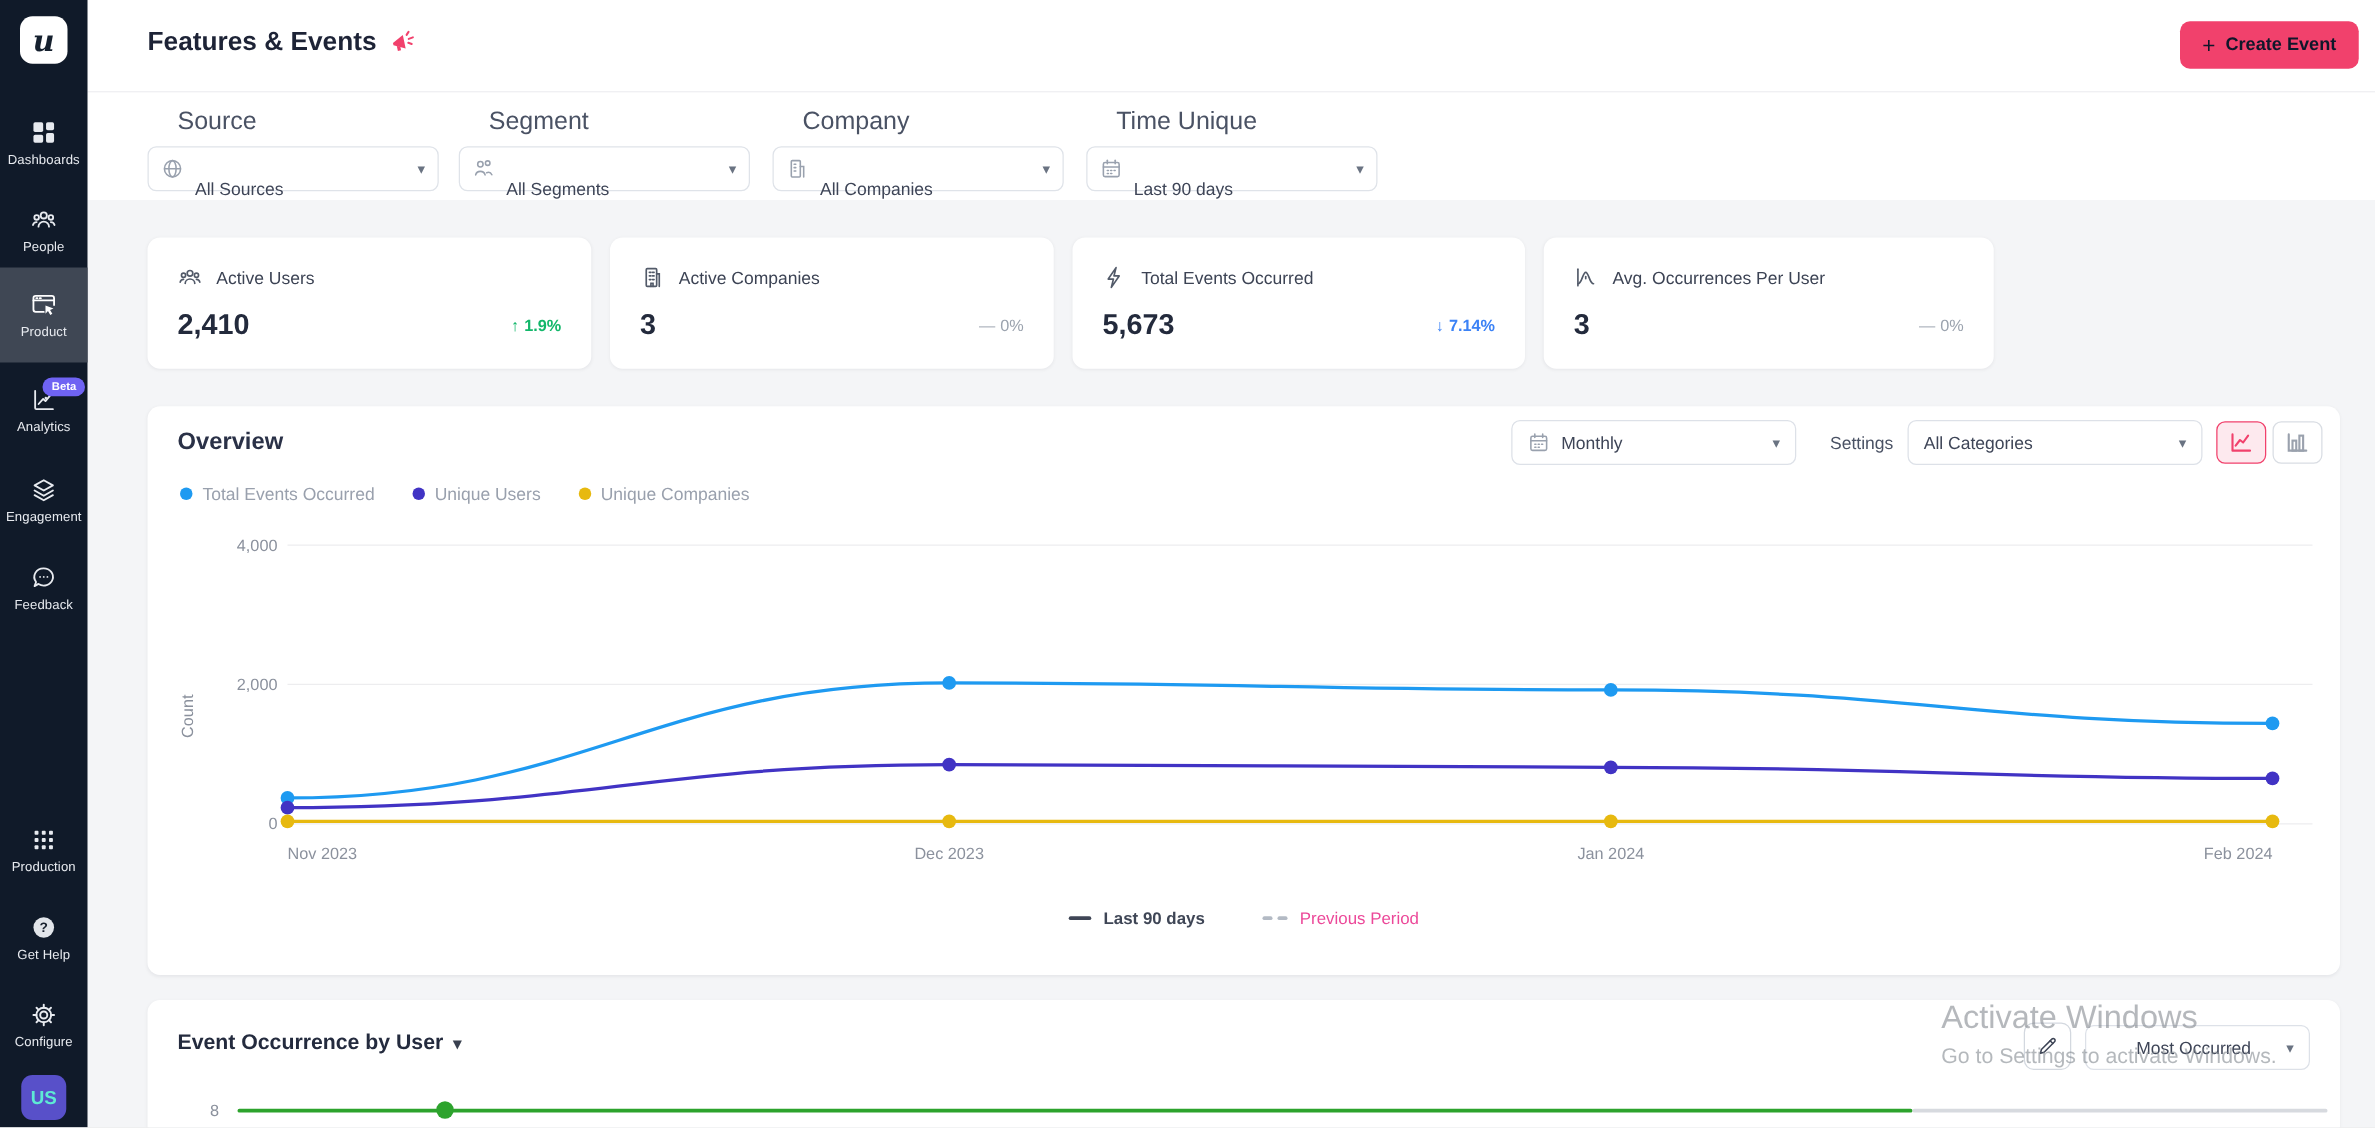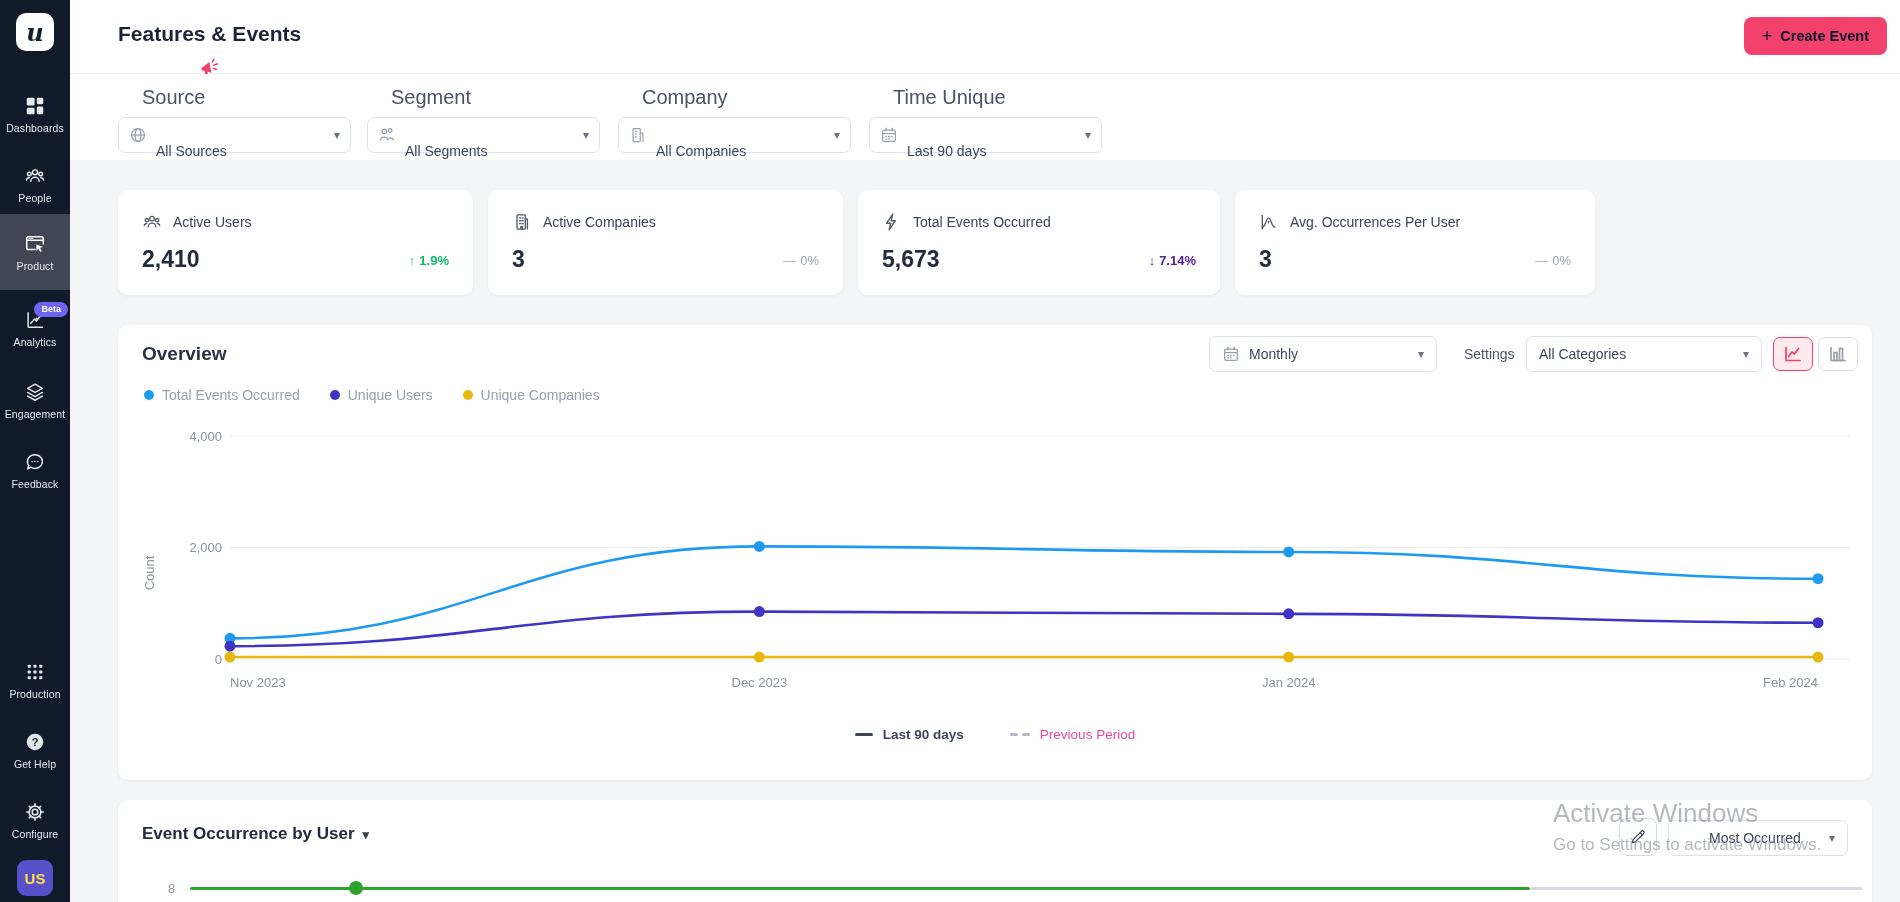--- a/index.html
+++ b/index.html
@@ -11,46 +11,46 @@
         display:flex;align-items:center;justify-content:center;font-family:"DejaVu Serif",serif;
         font-style:italic;font-weight:700;font-size:24px;color:#15202e;}
   .nav-item{position:absolute;left:0;width:70px;height:64px;display:flex;flex-direction:column;
             align-items:center;justify-content:center;gap:5px;cursor:pointer;}
   .nav-item.active{background:#3f4754;height:76px;}
   .nav-label{font-size:10.5px;color:#e7eaef;letter-spacing:.1px;}
   .nav-ico{width:22px;height:22px;position:relative;}
   .beta-badge{position:absolute;top:-7px;right:-22px;background:#6f63f3;color:#fff;font-size:9px;
               font-weight:700;padding:2.5px 7px;border-radius:9px;}
   .avatar{position:absolute;left:17px;top:860px;width:36px;height:36px;background:#5850c9;border-radius:9px;
-          color:#fde047;font-weight:700;font-size:15px;display:flex;align-items:center;justify-content:center;cursor:pointer;}
+          color:#5eead4;font-weight:700;font-size:15px;display:flex;align-items:center;justify-content:center;cursor:pointer;}
   
   #topbar{position:absolute;left:70px;top:0;width:1830px;height:73px;background:#fff;border-bottom:1px solid #ececef;}
   #page-title{position:absolute;left:48px;top:22px;font-size:21px;font-weight:700;color:#1d2336;
-              display:flex;align-items:center;gap:10px;flex-direction:column;}
+              display:flex;align-items:center;gap:10px;}
   #create-btn{position:absolute;right:13px;top:17px;height:38px;background:#f1416c;color:#0f172a;border:none;
               border-radius:8px;font-size:14.5px;font-weight:600;padding:0 18px;display:flex;align-items:center;
               gap:8px;cursor:pointer;font-family:inherit;}
   .plus-ico::before{content:"+";font-size:18px;font-weight:400;line-height:1;}
   
   #filterbar{position:absolute;left:70px;top:74px;width:1830px;height:86px;background:#fff;}
   .filter-group{position:absolute;top:12px;}
   .filter-label{font-size:20px;color:#4a5264;margin-bottom:8px;margin-left:24px;}
   .filter-box{width:233px;height:36px;border:1px solid #dfe3e9;border-radius:7px;background:#fff;
               display:flex;align-items:center;padding:0 10px;gap:9px;cursor:pointer;box-sizing:border-box;}
   .filter-box .val{font-size:14px;color:#3e4557;flex:1;margin-top:32px;}
   .chev{color:#6a7382;font-size:12px;}
   .chev::before{content:"▾";}
   
   .stat-card{position:absolute;top:190px;height:105px;background:#fff;border-radius:10px;
              box-shadow:0 1px 3px rgba(16,24,40,.06);}
   .stat-head{position:absolute;left:24px;top:22px;display:flex;align-items:center;gap:11px;}
   .stat-label{font-size:14px;color:#3c4354;}
   .stat-value{position:absolute;left:24px;top:56px;font-size:23px;font-weight:700;color:#232a3c;}
   .delta{position:absolute;right:24px;top:63px;font-size:13px;font-weight:600;display:flex;gap:4px;align-items:flex-end;}
-  .delta.up{color:#12b76a}.delta.down{color:#4c1d95}.delta.flat{color:#9ba3ae;font-weight:400;}
+  .delta.up{color:#12b76a}.delta.down{color:#3b82f6}.delta.flat{color:#9ba3ae;font-weight:400;}
   .delta.up .delta-ico::before{content:"↑"}
   .delta.down .delta-ico::before{content:"↓"}
   .delta.flat .delta-ico::before{content:"—";color:#aab0ba;}
   
   #overview-card{position:absolute;left:118px;top:325px;width:1754px;height:455px;background:#fff;
                  border-radius:10px;box-shadow:0 1px 3px rgba(16,24,40,.06);}
   #overview-title{position:absolute;left:24px;top:18px;font-size:19px;font-weight:700;color:#2a3147;}
   .drop{position:absolute;height:36px;border:1px solid #dde1e8;border-radius:7px;background:#fff;
         display:flex;align-items:center;padding:0 12px;gap:9px;cursor:pointer;box-sizing:border-box;}
   .drop .val{font-size:14px;color:#3e4557;flex:1;}

